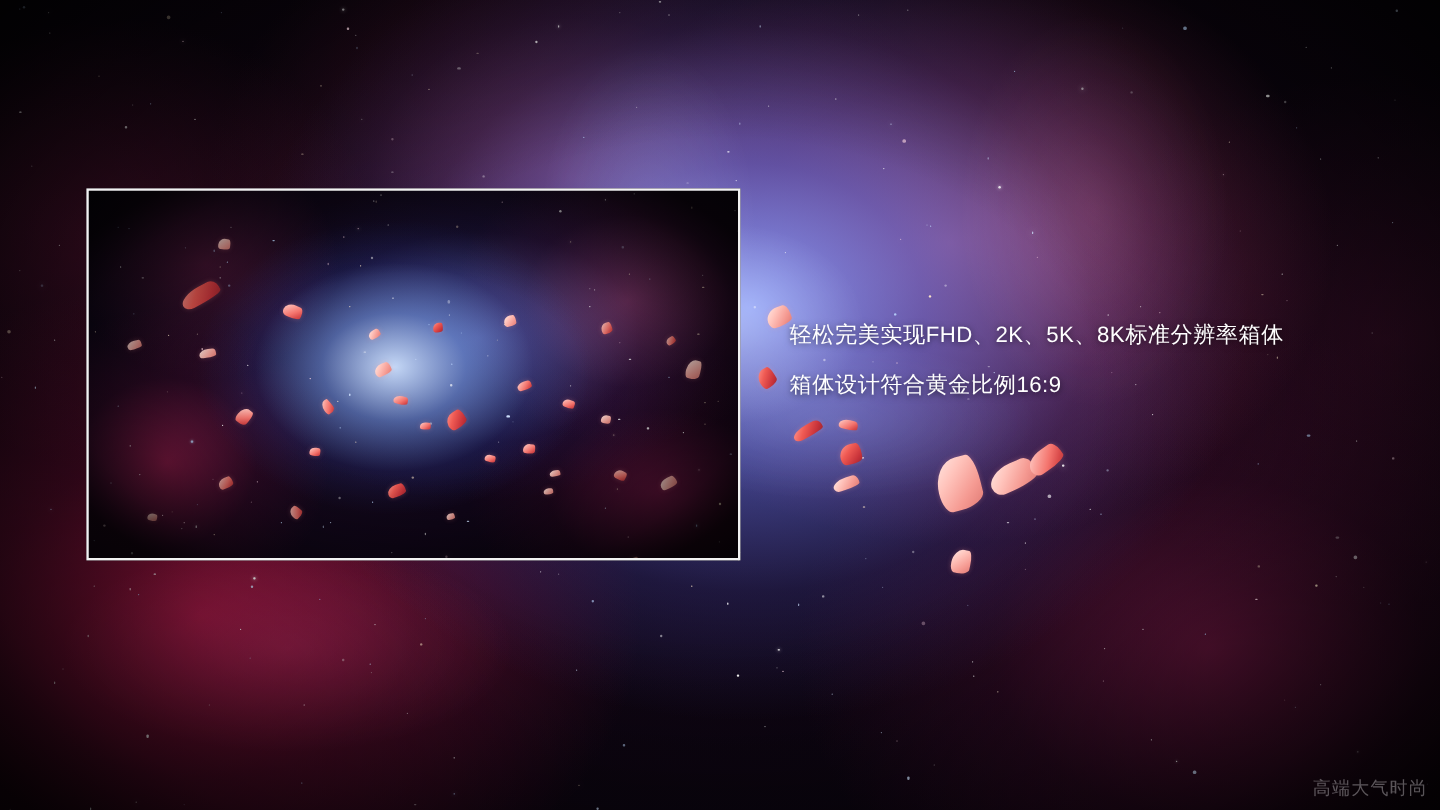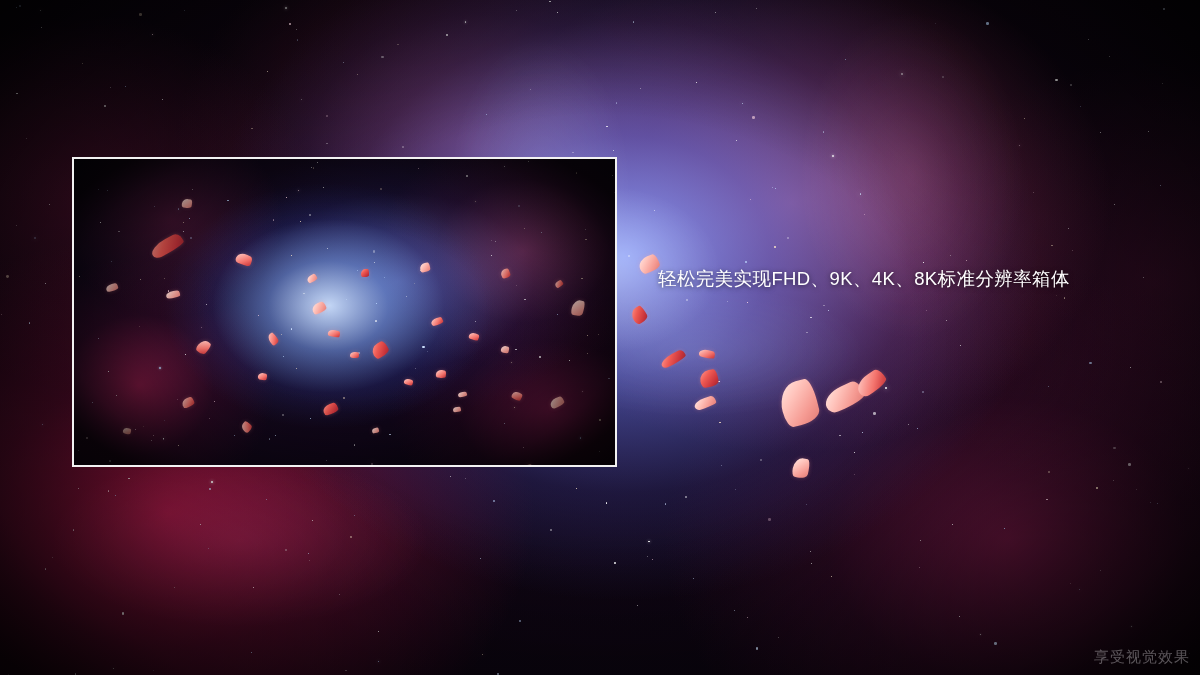--- a/index.html
+++ b/index.html
@@ -565,18 +565,19 @@
         <div class="petal pale" style="left:83%;top:100%;width:10px;height:7px;transform:rotate(-22deg);"></div>
         <div class="petal pale" style="left:88%;top:78%;width:14px;height:9px;transform:rotate(-24deg);"></div>
         <div class="petal pale" style="left:92%;top:46%;width:12px;height:16px;transform:rotate(16deg);"></div>
         <div class="petal " style="left:89%;top:40%;width:8px;height:6px;transform:rotate(-30deg);"></div>
         <div class="petal " style="left:81%;top:76%;width:10px;height:8px;transform:rotate(30deg);"></div>
       </div>
     <div class="inner-vignette"></div>
   </div>
 
   <div id="body-copy">
-    <div class="line">轻松完美实现FHD、9K、4K、8K标准分辨率箱体</div>
+    <div class="line">轻松完美实现FHD、2K、5K、8K标准分辨率箱体</div>
+    <div class="line">箱体设计符合黄金比例16:9</div>
   </div>
 
-  <div id="watermark">享受视觉效果</div>
+  <div id="watermark">高端大气时尚</div>
 
 </div>
 
 </body></html>

